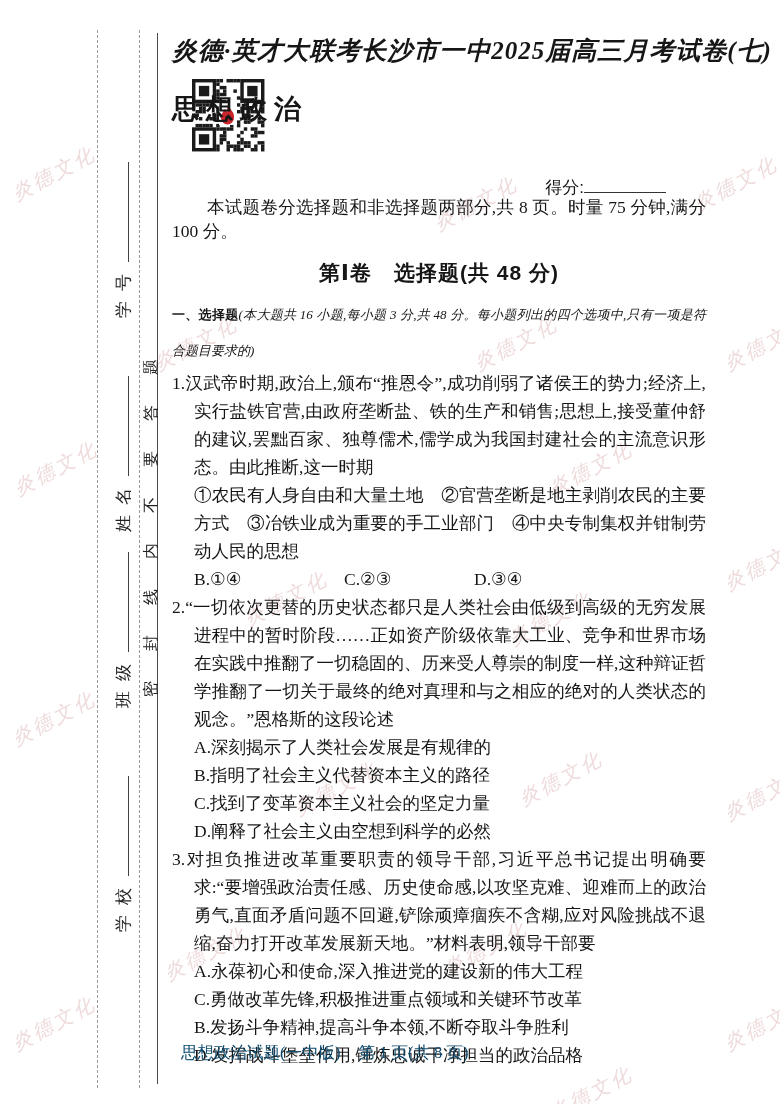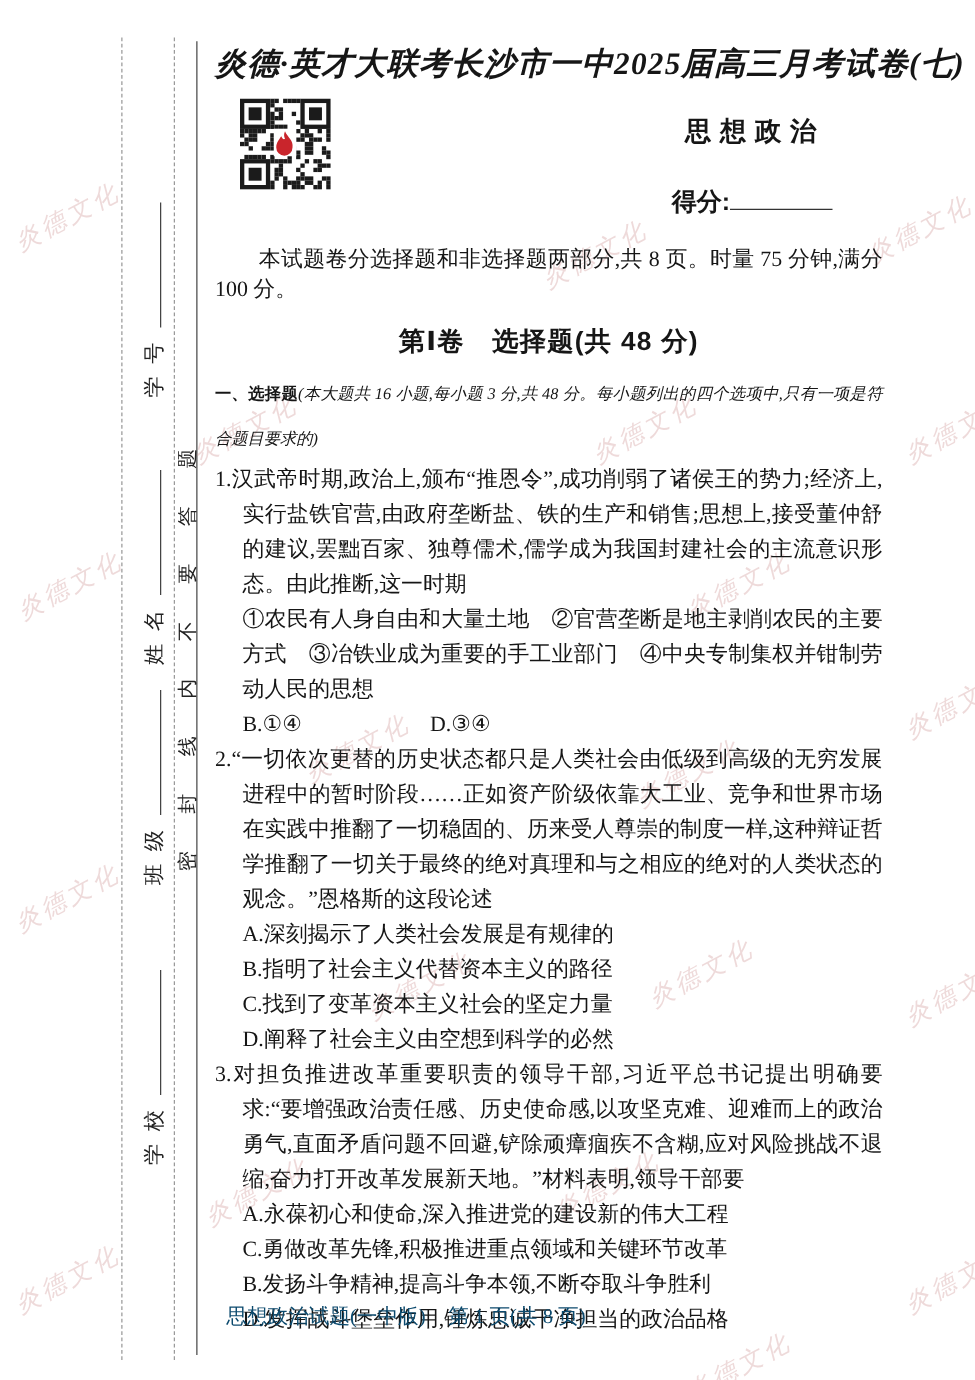--- a/index.html
+++ b/index.html
@@ -20,23 +20,23 @@
   
   .watermark{position:absolute;font-size:20px;letter-spacing:3px;font-style:italic;
              transform:rotate(-28deg);white-space:nowrap;pointer-events:none;}
   
   .content{position:absolute;left:172px;top:34px;width:534px;}
   .exam-title{font-size:25px;font-weight:bold;letter-spacing:1px;white-space:nowrap;
               font-family:"Liberation Serif","DejaVu Serif",serif;font-style:italic;}
   .header-row{position:relative;height:124px;}
   .qr{position:absolute;left:18px;top:10px;width:76px;height:76px;}
   .subject{position:absolute;left:0;top:24px;width:100%;box-sizing:border-box;padding-right:46px;
-           text-align:right;font-size:21px;font-weight:bold;letter-spacing:7px;
+           text-align:left;font-size:27px;font-weight:bold;letter-spacing:7px;
            font-family:Liberation Sans, sans-serif;}
-  .score-line{position:absolute;right:40px;top:80px;font-size:20px;font-weight:bold;
+  .score-line{position:absolute;right:40px;top:108px;font-size:17px;font-weight:normal;
               font-family:"Liberation Sans","DejaVu Sans",sans-serif;}
   .score-underline{display:inline-block;width:82px;border-bottom:1px solid #333;height:1em;
                    vertical-align:baseline;}
   .intro{font-size:17.5px;line-height:24px;text-indent:2em;text-align:justify;margin-top:4px;}
   .section-title{text-align:center;font-size:21px;font-weight:bold;margin:16px 0 10px;
                  letter-spacing:1px;font-family:"Liberation Sans","DejaVu Sans",sans-serif;}
   .instruction{font-size:13px;line-height:36px;text-align:justify;}
   .instruction .ibold{font-weight:bold;font-style:normal;
                       font-family:"Liberation Sans","DejaVu Sans",sans-serif;}
   .instruction .irest{font-style:italic;}
@@ -269,20 +269,21 @@
     <div class="instruction">
       <span class="ibold">一、选择题</span><span class="irest">(本大题共 16 小题,每小题 3 分,共 48 分。每小题列出的四个选项中,只有一项是符合题目要求的)</span>
     </div>
 
     <div id="questions">
         <div class="question">
           <div class="stem"><span>1.</span><span>汉武帝时期,政治上,颁布“推恩令”,成功削弱了诸侯王的势力;经济上,实行盐铁官营,由政府垄断盐、铁的生产和销售;思想上,接受董仲舒的建议,罢黜百家、独尊儒术,儒学成为我国封建社会的主流意识形态。由此推断,这一时期</span></div>
           <div class="items">①农民有人身自由和大量土地　②官营垄断是地主剥削农民的主要方式　③冶铁业成为重要的手工业部门　④中央专制集权并钳制劳动人民的思想</div>
           <div class="choices-row">
             <span class="c1">B.①④</span>
+            <span class="c2">C.②③</span>
             <span class="c3">D.③④</span>
           </div>
         </div>
         <div class="question">
           <div class="stem"><span>2.</span><span>“一切依次更替的历史状态都只是人类社会由低级到高级的无穷发展进程中的暂时阶段……正如资产阶级依靠大工业、竞争和世界市场在实践中推翻了一切稳固的、历来受人尊崇的制度一样,这种辩证哲学推翻了一切关于最终的绝对真理和与之相应的绝对的人类状态的观念。”恩格斯的这段论述</span></div>
           <div class="choice-line">A.深刻揭示了人类社会发展是有规律的</div>
           <div class="choice-line">B.指明了社会主义代替资本主义的路径</div>
           <div class="choice-line">C.找到了变革资本主义社会的坚定力量</div>
           <div class="choice-line">D.阐释了社会主义由空想到科学的必然</div>
         </div>

